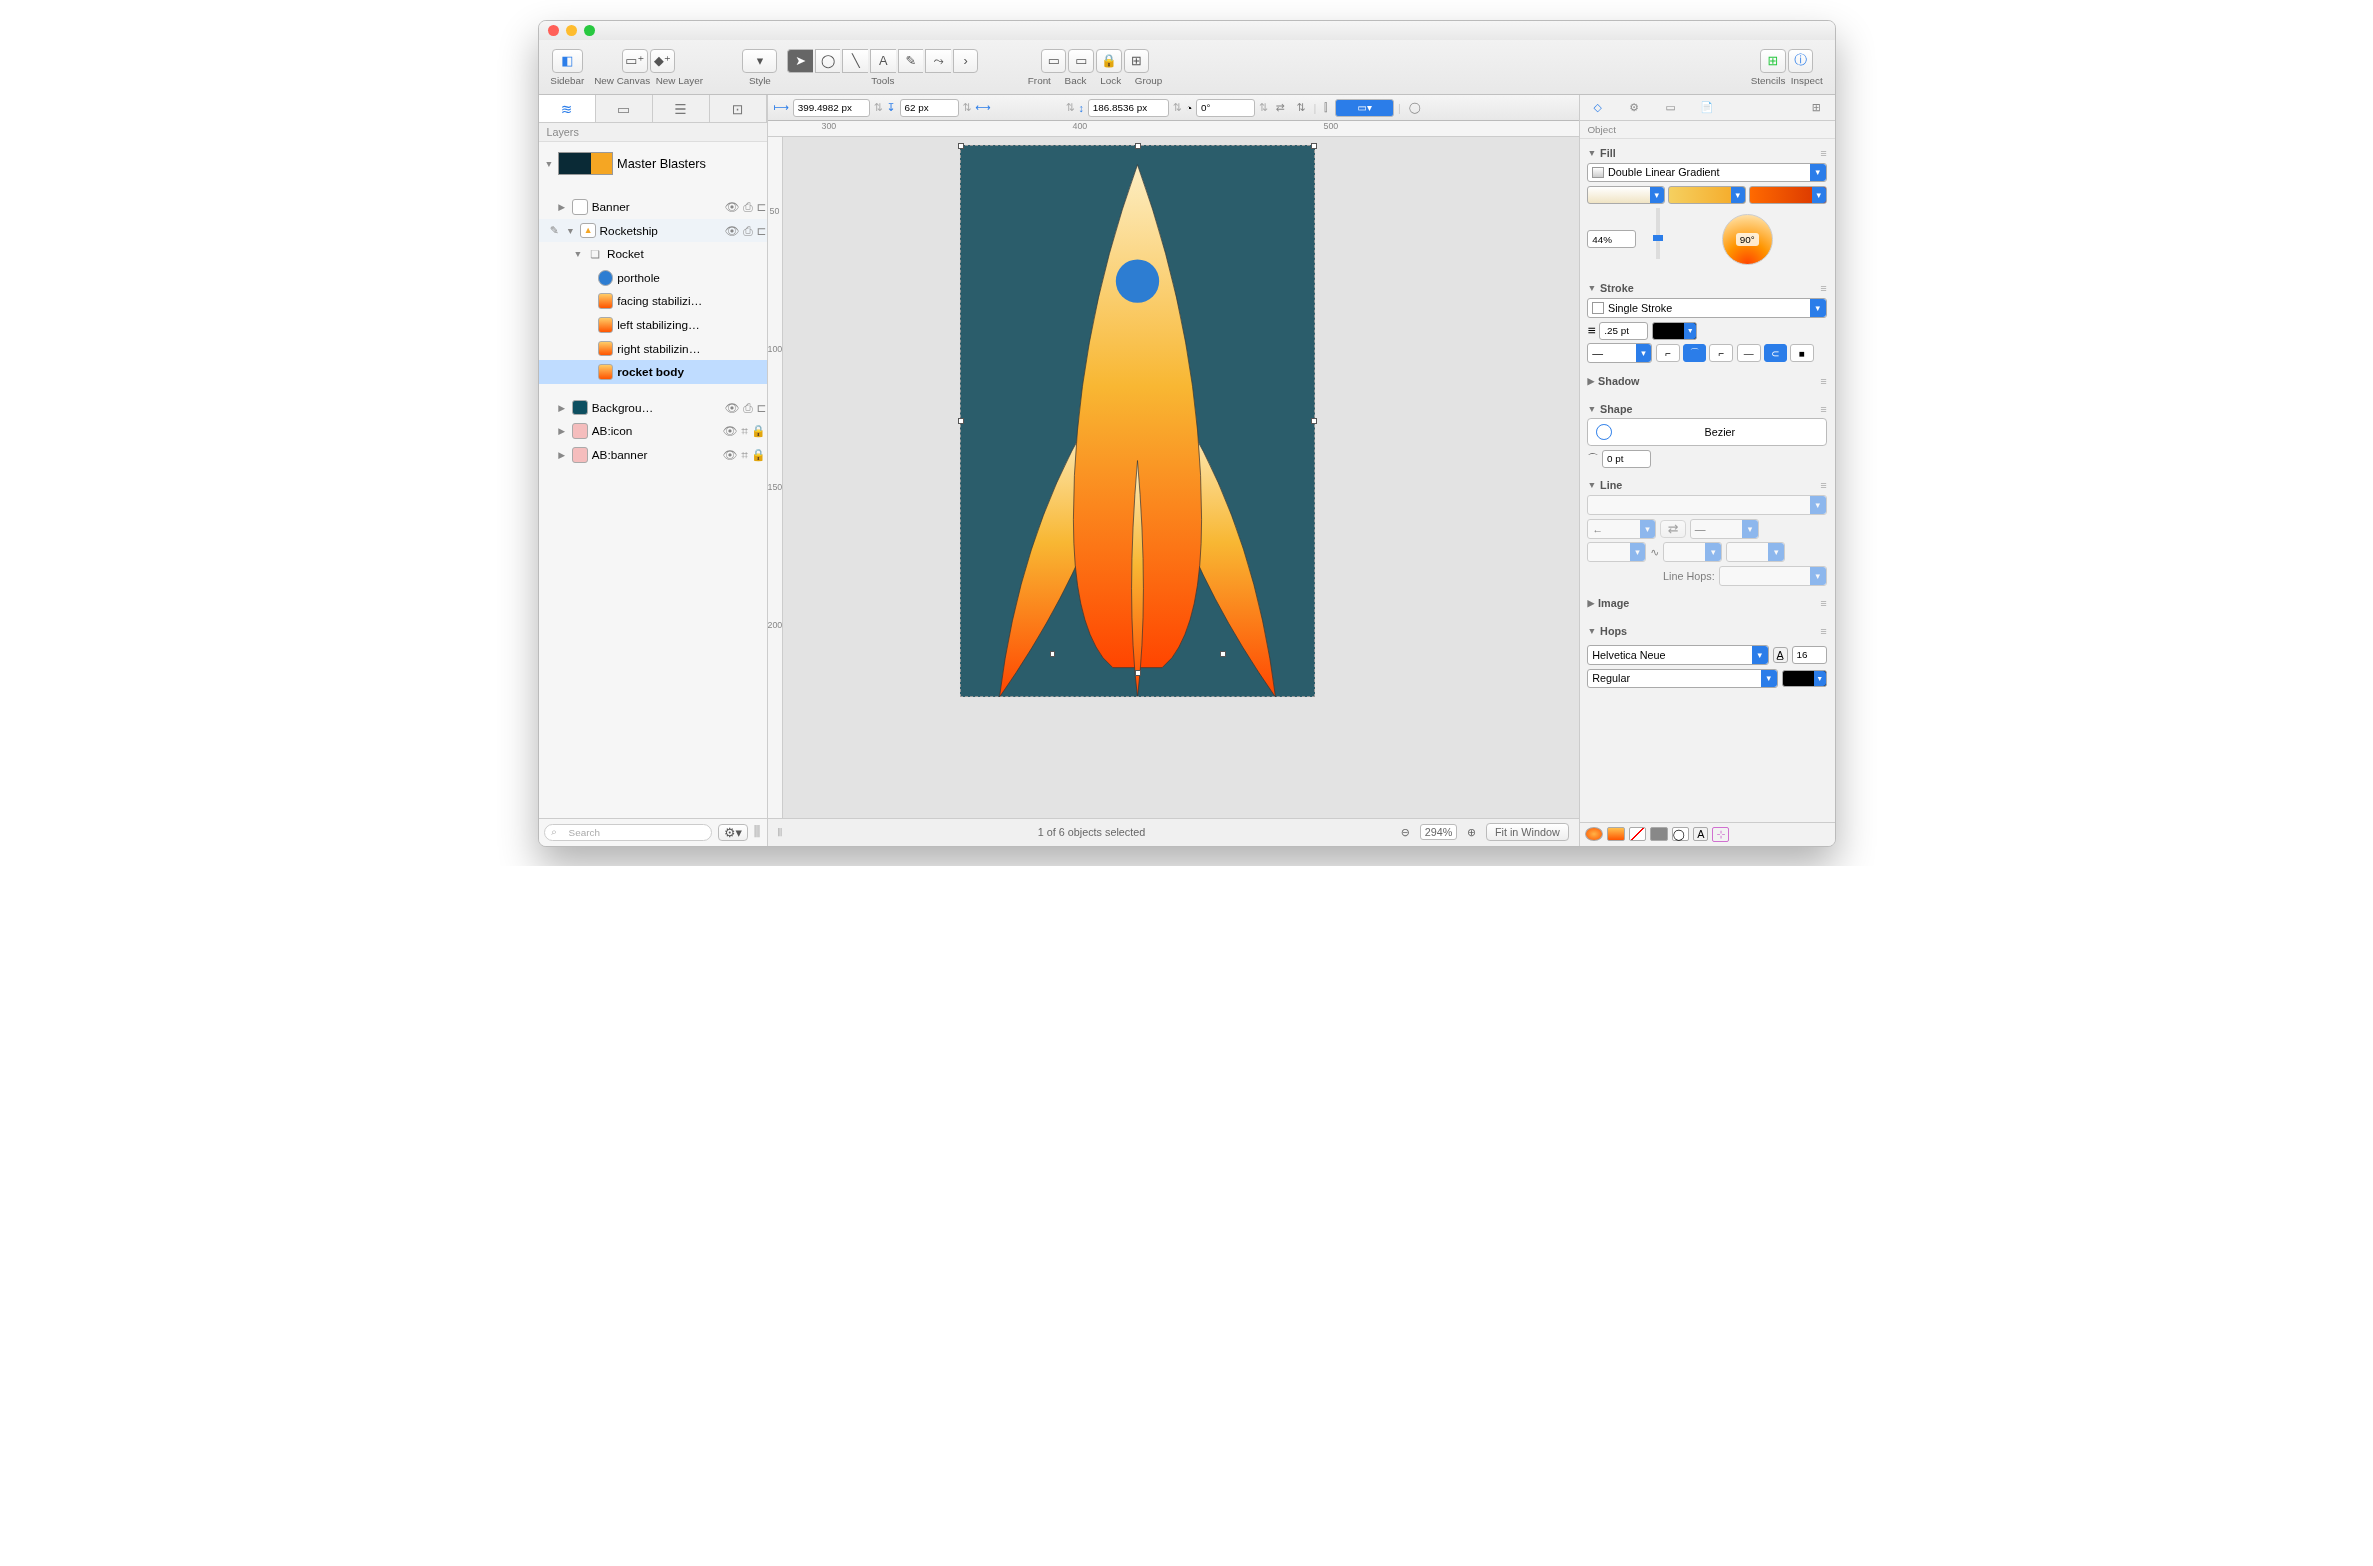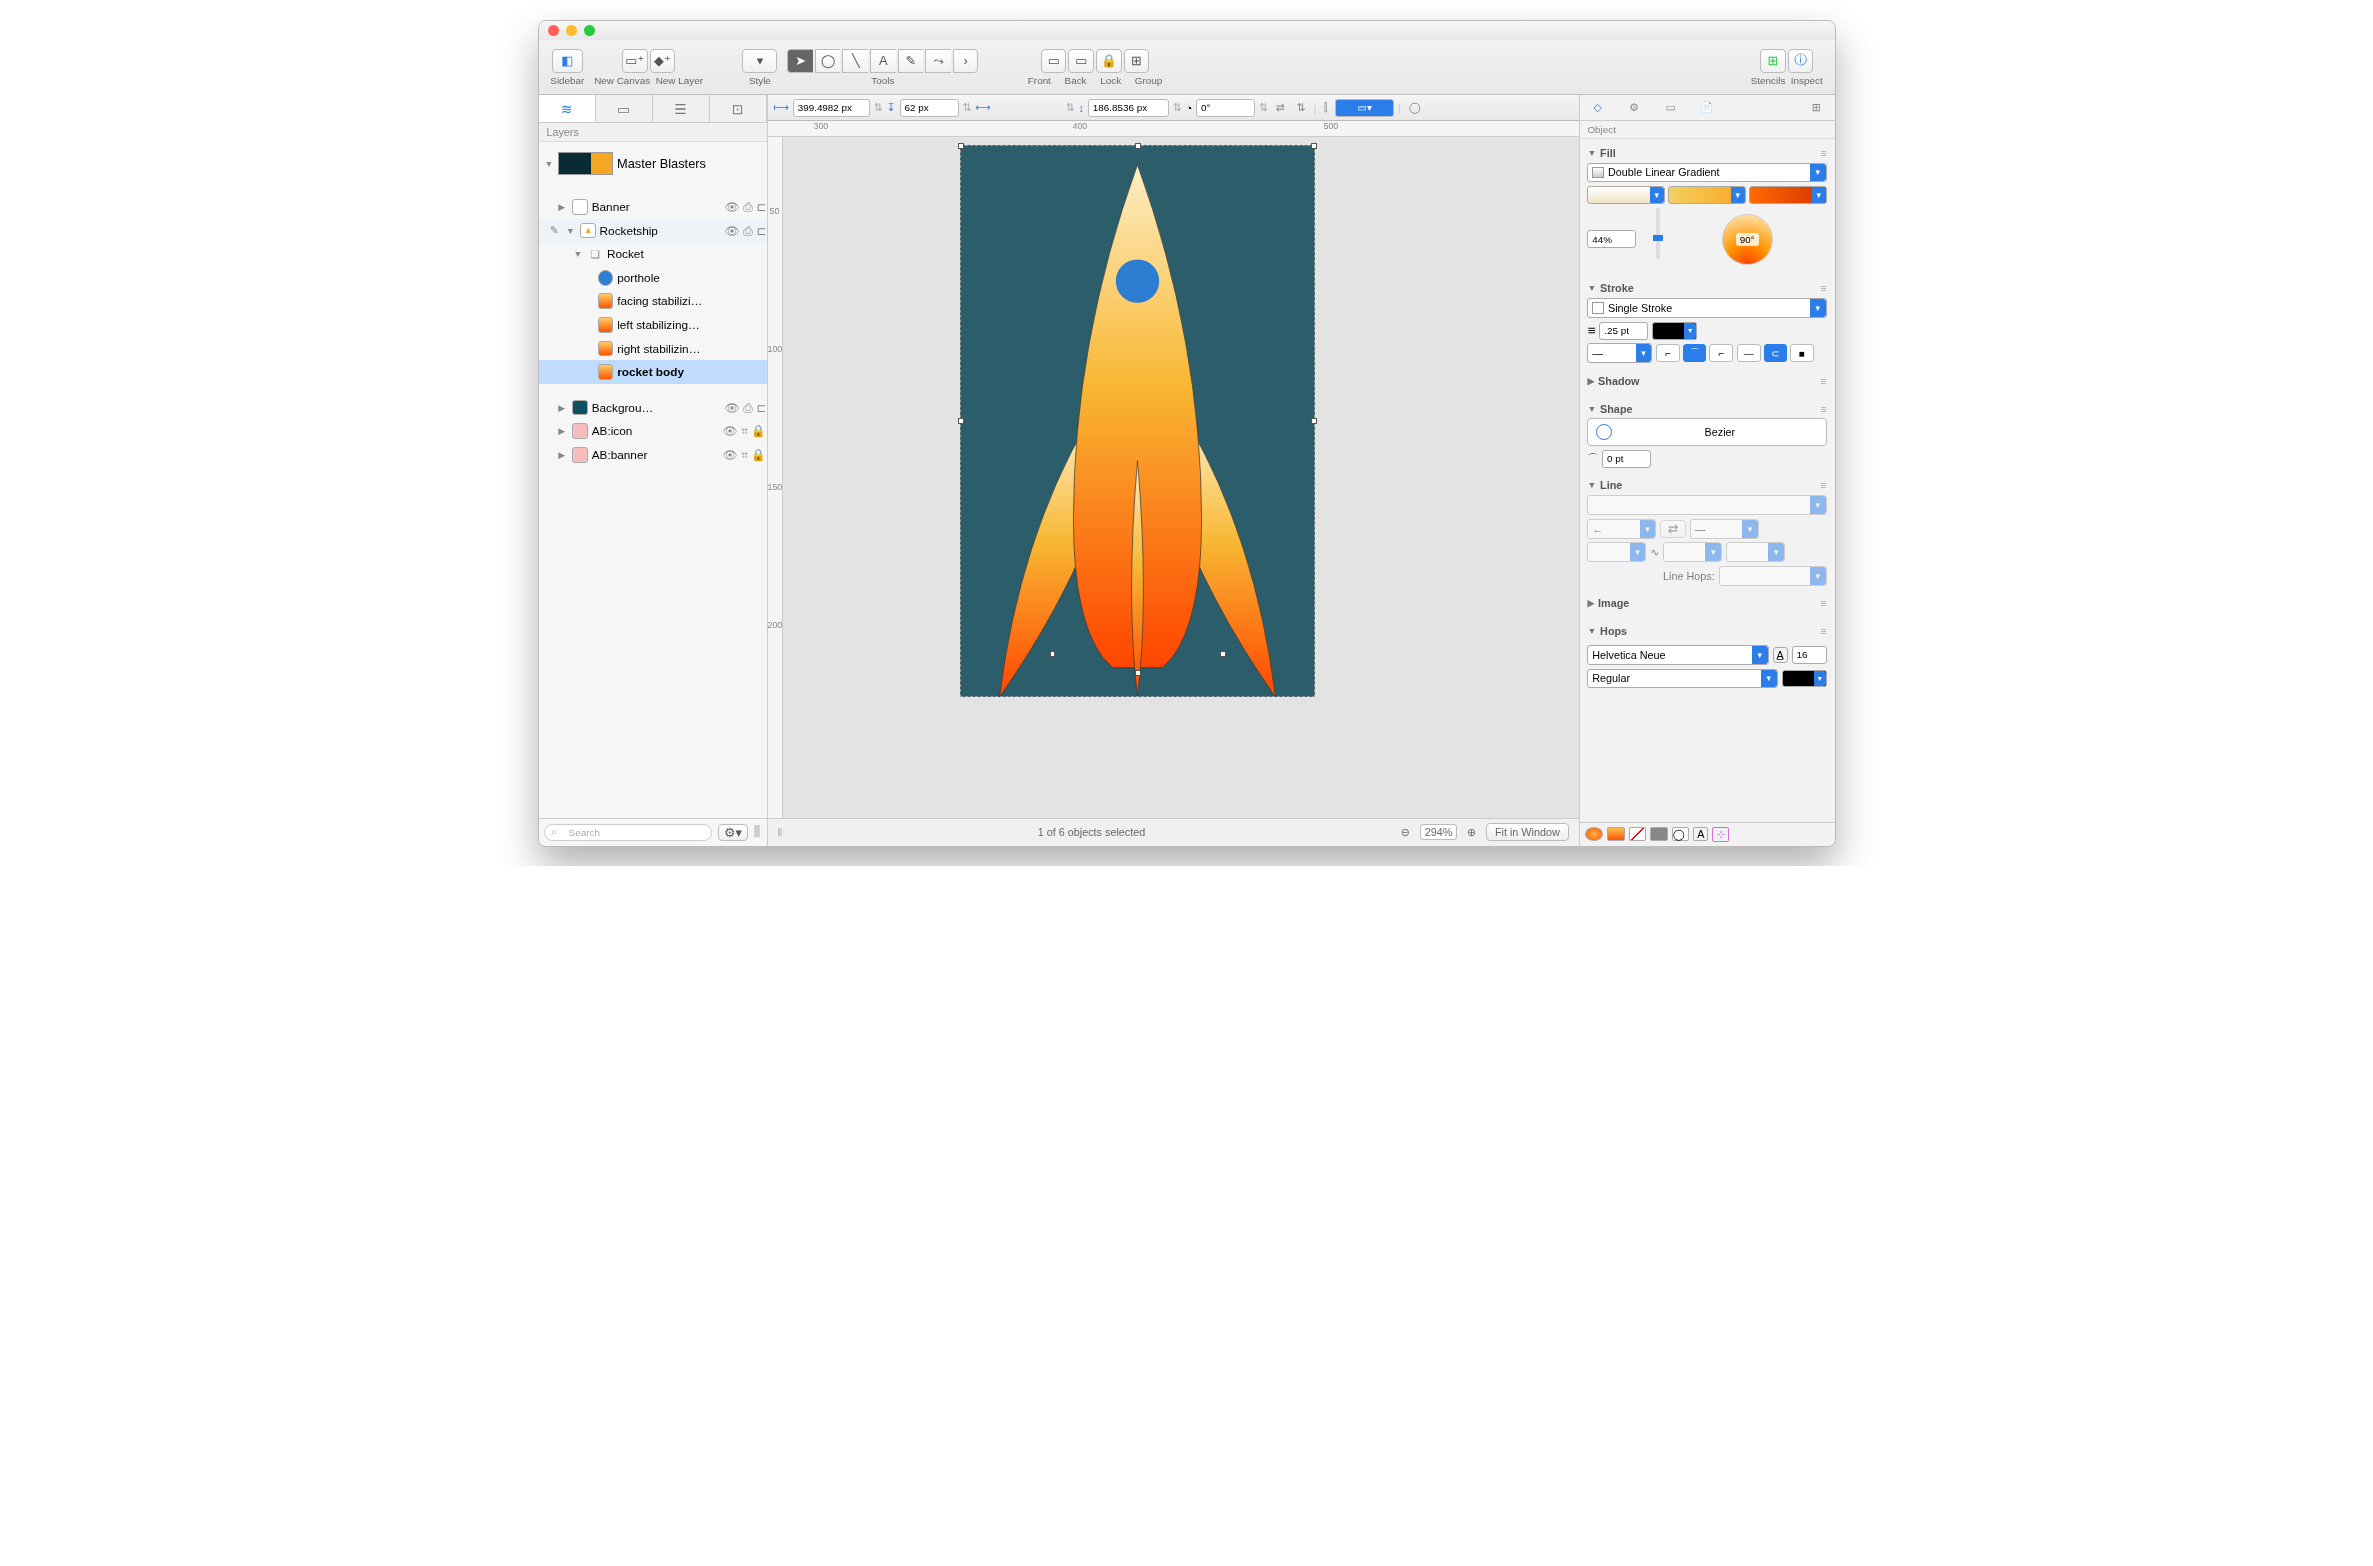--- a/index.html
+++ b/index.html
@@ -282,21 +282,21 @@
         <span style="color:#aaa;">⇅</span>
         <span style="color:#888;margin:0 3.9px;">⇄</span>
         <span style="color:#888;margin:0 3.9px;">⇅</span>
         <span style="color:#ccc;">|</span>
         <span style="color:#888;margin:0 3.9px;">⫿</span>
         <div class="ruler-input" style="width:27.6px;background:#2b7de9;color:#fff;justify-content:center;">▭▾</div>
         <span style="color:#ccc;">|</span>
         <span style="color:#888;margin:0 3.9px;">◯</span>
       </div>
       <div style="height:15.8px;background:#f5f5f5;border-bottom:1px solid #ccc;position:relative;font-size:8.9px;color:#888;">
-        <span style="position:absolute;left:46px;">300</span>
+        <span style="position:absolute;left:54px;">300</span>
         <span style="position:absolute;left:305px;">400</span>
         <span style="position:absolute;left:556px;">500</span>
       </div>
       <div style="flex:1;display:flex;">
         <div style="width:15.8px;background:#f5f5f5;border-right:1px solid #ccc;position:relative;font-size:8.9px;color:#888;writing-mode:vertical-rl;">
           <span style="position:absolute;top:69px;left:2px;writing-mode:horizontal-tb;">50</span>
           <span style="position:absolute;top:207px;left:0;writing-mode:horizontal-tb;">100</span>
           <span style="position:absolute;top:345px;left:0;writing-mode:horizontal-tb;">150</span>
           <span style="position:absolute;top:483px;left:0;writing-mode:horizontal-tb;">200</span>
         </div>

